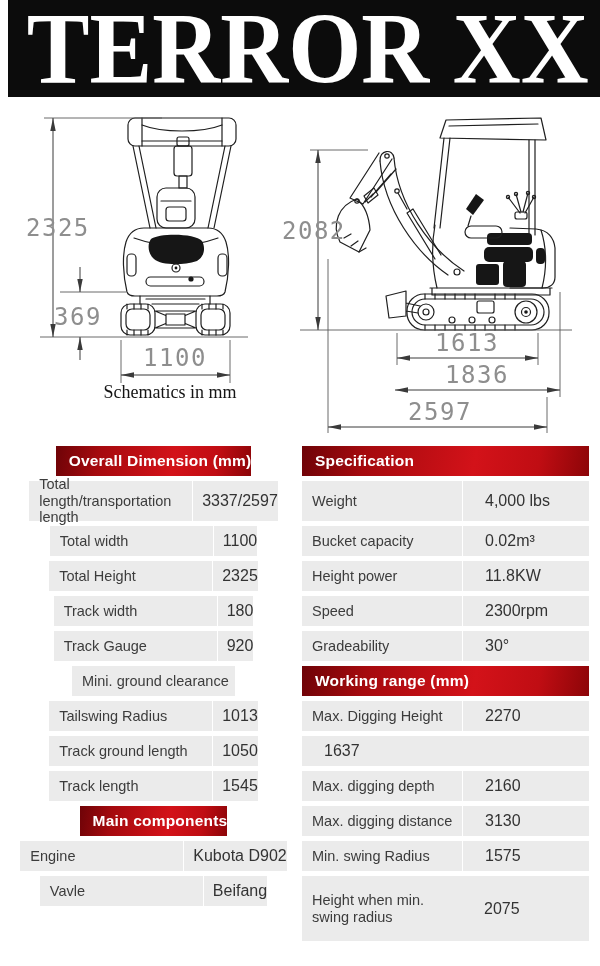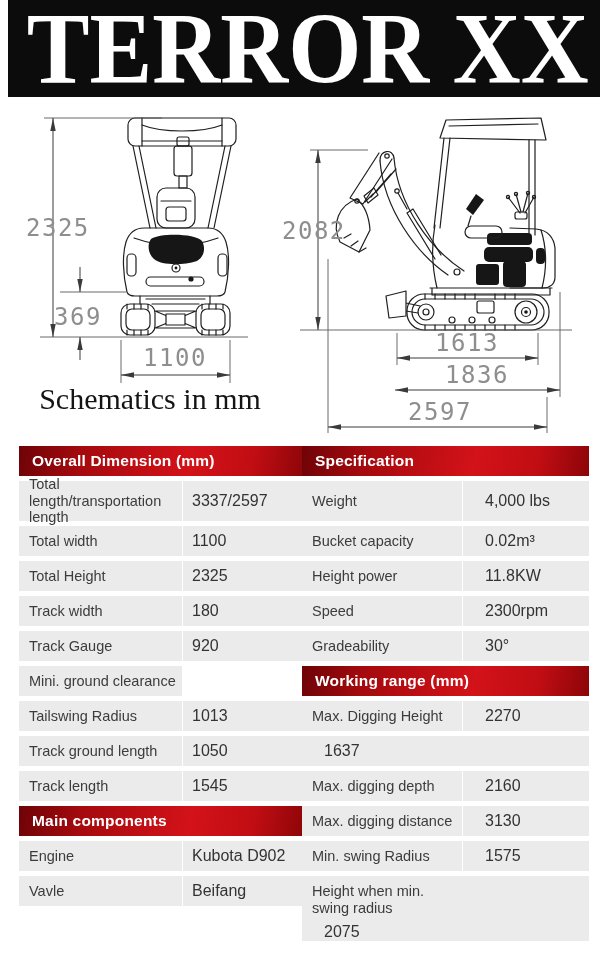--- a/index.html
+++ b/index.html
@@ -9,44 +9,44 @@
   
   .banner{position:absolute;left:8px;top:0;width:600px;height:97px;background:#0c0c0c;
           display:flex;align-items:center;justify-content:center;}
   .banner .title{font-family:"Liberation Serif",serif;font-weight:700;font-size:95px;
           color:#ffffff;line-height:1;transform:scale(0.99,1.08);white-space:nowrap;}
 
   
   .schem{position:absolute;}
   #front-svg{left:0;top:97px;}
   #side-svg{left:280px;top:97px;}
-  .caption{position:absolute;left:0;top:382px;width:300px;text-align:center;
-           font-family:"Liberation Serif",serif;font-size:30px;color:#141414;}
+  .caption{position:absolute;left:20px;top:382px;width:300px;text-align:center;
+           font-family:"Liberation Serif",serif;font-size:18px;color:#141414;}
   .dimtext{font-family:"DejaVu Sans Mono",monospace;font-size:24px;fill:#8e8e8e;letter-spacing:1.5px;}
   .mach{stroke:#1f1f1f;stroke-width:1.2;fill:none;stroke-linecap:round;stroke-linejoin:round;}
   .dark{fill:#161616;stroke:none;}
   .dimln{stroke:#3a3a3a;stroke-width:1;fill:none;}
   .extln{stroke:#5a5a5a;stroke-width:0.9;fill:none;}
 
   
   .col{position:absolute;top:446px;display:flex;flex-direction:column;gap:5px;}
-  .col-left{left:19px;width:285px;}
+  .col-left{left:11px;width:285px;align-items:center;}
   .col-right{left:302px;width:287px;}
   .thead{height:30px;flex:0 0 auto;display:flex;align-items:center;padding-left:13px;
          box-sizing:border-box;color:#ffffff;font-size:15.5px;font-weight:bold;letter-spacing:.2px;
          background:linear-gradient(100deg,#6e0307 0%,#a50a0e 22%,#d31219 60%,#c00d13 82%,#8c0508 100%);}
   .row{display:flex;gap:1px;flex:0 0 auto;}
   .cell{background:#ebebeb;display:flex;align-items:center;box-sizing:border-box;}
   .cell.label{width:163px;padding-left:10px;font-size:14.5px;color:#3c3c3c;line-height:1.16;
               overflow-wrap:break-word;}
   .col-right .cell.label{width:160px;}
   .cell.value{flex:1;padding-left:9px;font-size:16px;color:#333333;}
   .col-right .cell.value{padding-left:22px;}
   .h30{height:30px;} .h40{height:40px;} .h65{height:65px;}
-  .row.merged{background:#ebebeb;gap:0;flex-direction:column;}
+  .row.merged{background:#ebebeb;gap:0;}
   .row.merged .cell{background:transparent;}
 </style>
 </head>
 <body>
 
 <div class="banner">
   <span class="title">TERROR XX</span>
 </div>
 
 <svg id="front-svg" class="schem" width="300" height="345" viewBox="0 0 300 345" xmlns="http://www.w3.org/2000/svg">

